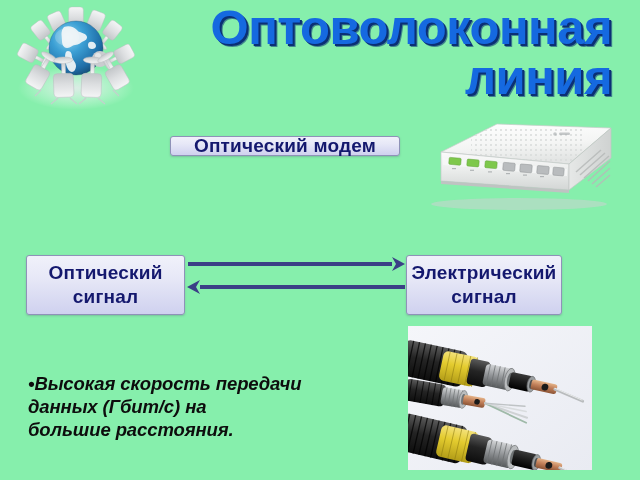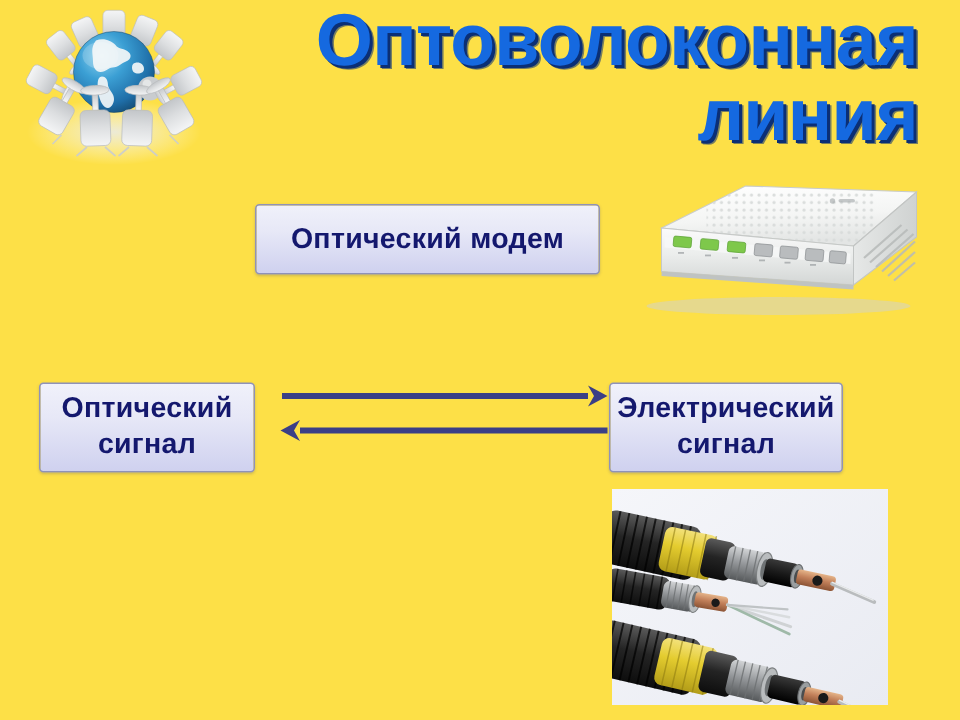--- a/index.html
+++ b/index.html
@@ -12,21 +12,21 @@
     height: 480px;
     position: relative;
     overflow: hidden;
     font-family: "Liberation Sans", sans-serif;
   }
 
   
   #slide {
     position: absolute;
     inset: 0;
-    background: #fde047;
+    background: #86efac;
   }
 
   
   #title {
     position: absolute;
     left: 130px;
     top: 2px;
     width: 482px;
     text-align: right;
     font-family: "Liberation Sans", sans-serif;
@@ -61,26 +61,26 @@
     align-items: center;
     justify-content: center;
     text-align: center;
     color: #14186e;
     font-family: "Liberation Sans", sans-serif;
     font-weight: bold;
     letter-spacing: 0.2px;
   }
   #box-modem {
     left: 170px; top: 136px;
-    width: 230px; height: 47px;
+    width: 230px; height: 20px;
     font-size: 19px;
   }
   #box-optical {
     left: 26px; top: 255px;
-    width: 144px; height: 60px;
+    width: 159px; height: 60px;
     font-size: 19px;
     line-height: 24px;
   }
   #box-electric {
     left: 406px; top: 255px;
     width: 156px; height: 60px;
     font-size: 19px;
     line-height: 24px;
   }
   .lav-box span { display: block; white-space: pre-line; }
@@ -474,14 +474,17 @@
         <ellipse cx="140" cy="27" rx="4" ry="8" fill="#9a9ea0" stroke="#6a6d6f" stroke-width=".7"></ellipse>
         <ellipse cx="140" cy="27" rx="1.8" ry="4.6" fill="#4a4d4f"></ellipse>
         <rect x="140" y="22" width="26" height="10" rx="2.5" fill="url(#gCop)"></rect>
         <circle cx="153" cy="27" r="3.4" fill="#1a1a1a"></circle>
         <path d="M164 27 L192 33" stroke="#b9bcbe" stroke-width="2.6" stroke-linecap="round"></path>
         <path d="M164 26 L191 32" stroke="#e8eaeb" stroke-width="1" stroke-linecap="round"></path>
       </g>
     </svg>
   </div>
 
+  <div id="bullet-text">•Высокая скорость передачи
+данных (Гбит/с) на
+большие расстояния.</div>
 
 </div>
 
 </body></html>

